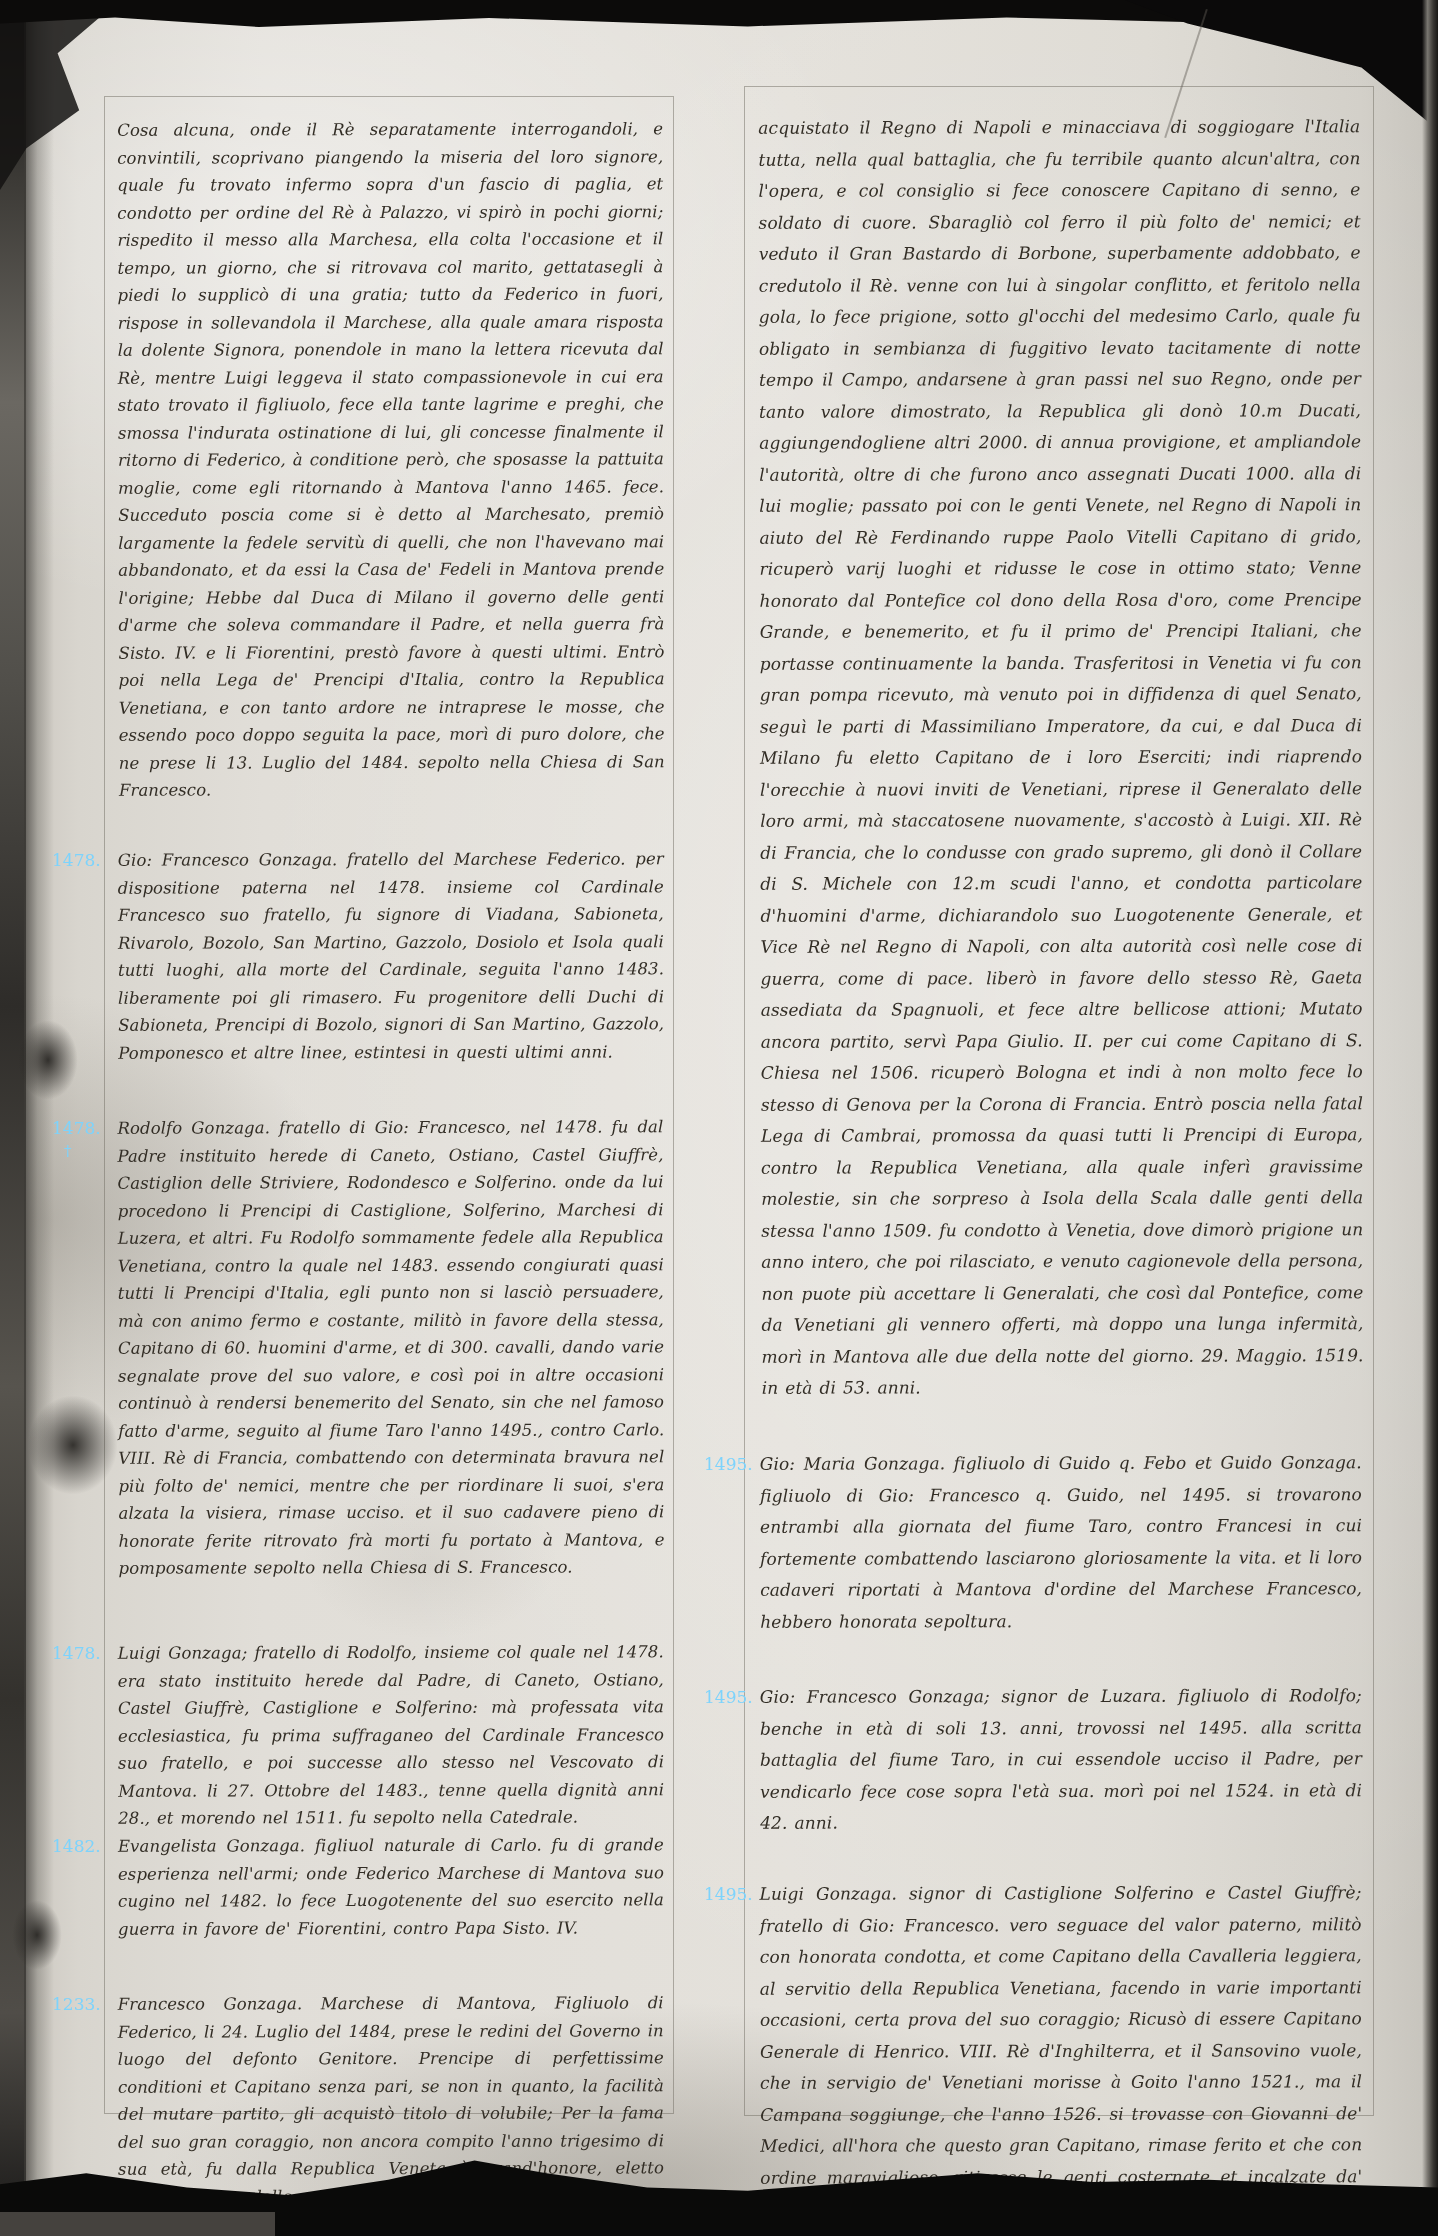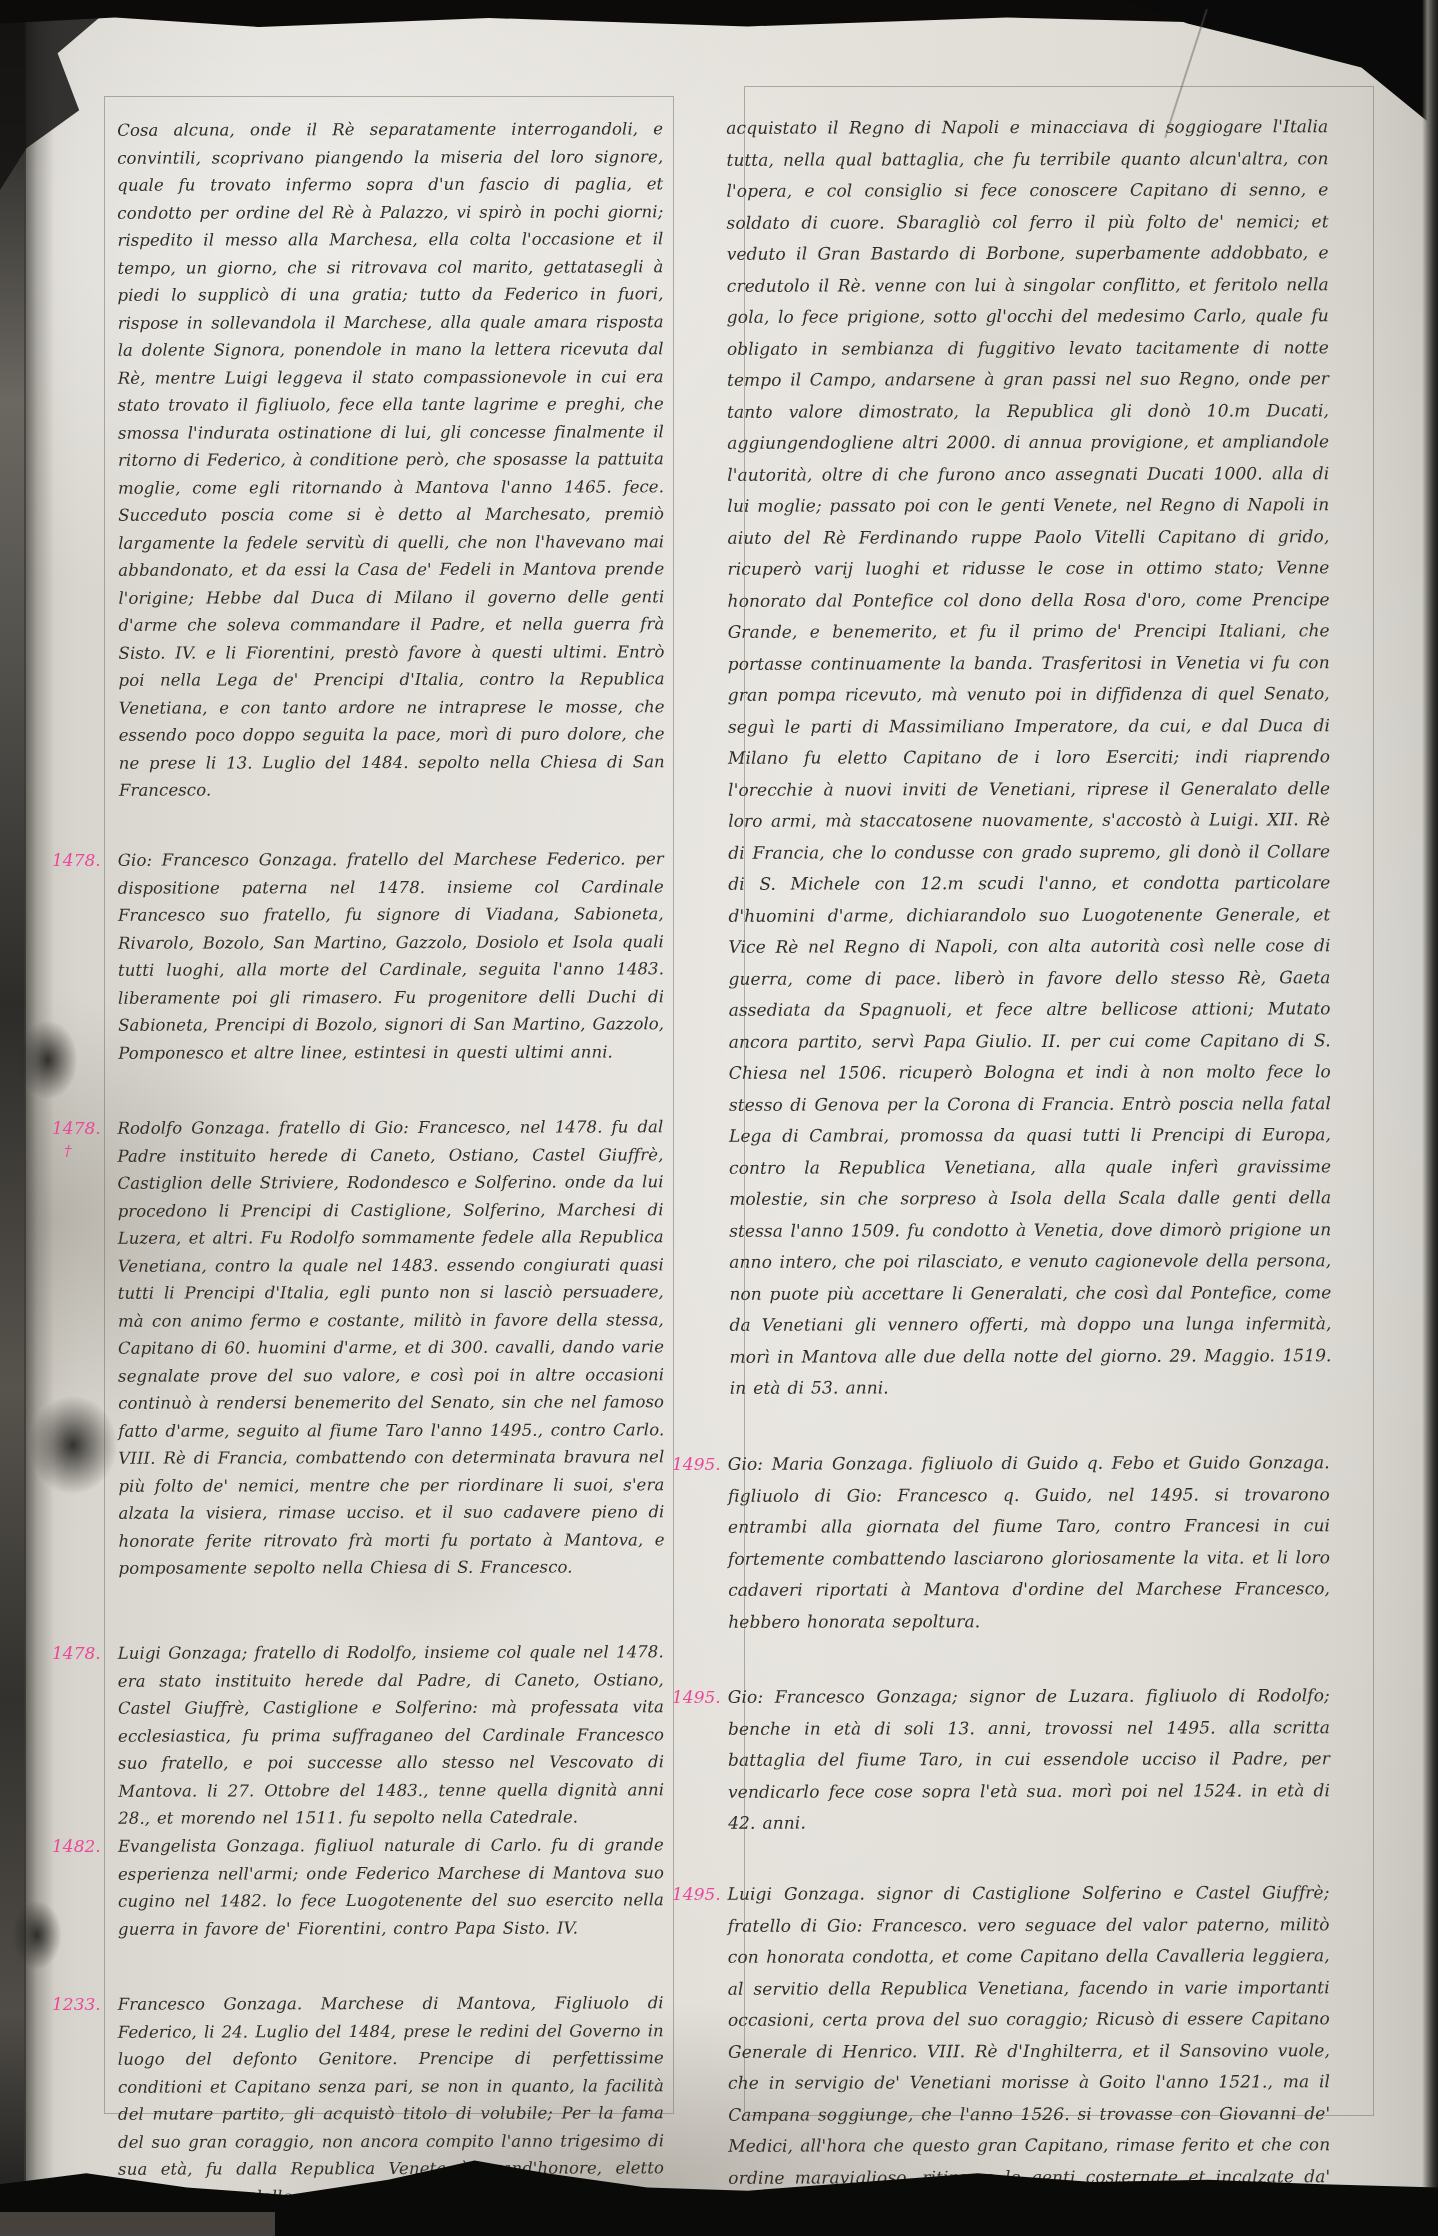--- a/index.html
+++ b/index.html
@@ -34,24 +34,24 @@
   #corner-bl{left:0;top:2212px;width:275px;height:24px;background:#45423e;}
   .blob{position:absolute;background:radial-gradient(ellipse at center,rgba(35,33,30,.9),rgba(35,33,30,0) 70%);}
   #crease-tr{left:1185px;top:6px;width:2px;height:135px;background:rgba(95,92,85,.45);transform:rotate(18deg);}
   
   .frame{position:absolute;border:1px solid rgba(112,107,97,.5);}
   #frame-left{left:104px;top:96px;width:568px;height:2016px;}
   #frame-right{left:744px;top:86px;width:628px;height:2028px;}
   
   .col{position:absolute;color:#322d25;}
   #col-left{left:118px;top:100px;width:546px;font-size:16.5px;line-height:27.5px;}
-  #col-right{left:728px;top:92px;width:602px;font-size:17px;line-height:31.5px;}
+  #col-right{left:760px;top:92px;width:602px;font-size:17px;line-height:31.5px;}
   .entry{position:relative;}
   .entry .text{margin:0;text-align:justify;font-style:italic;letter-spacing:.1px;word-spacing:1.5px;transform:rotate(-.15deg);}
-  .year{position:absolute;top:1px;font-style:italic;font-size:17px;color:#ec4899;}
+  .year{position:absolute;top:1px;font-size:17px;color:#7dd3fc;}
   #col-left .year{left:-66px;width:60px;}
   #col-right .year{left:-56px;width:52px;}
   .dagger{display:block;padding-left:12px;font-size:15px;line-height:18px;}
   
   #col-left .entry:nth-of-type(1) .text{margin-top:16px;}
   #col-left .entry:nth-of-type(2){margin-top:42px;}
   #col-left .entry:nth-of-type(3){margin-top:48px;}
   #col-left .entry:nth-of-type(4){margin-top:58px;}
   #col-left .entry:nth-of-type(5){}
   #col-left .entry:nth-of-type(6){margin-top:48px;}

